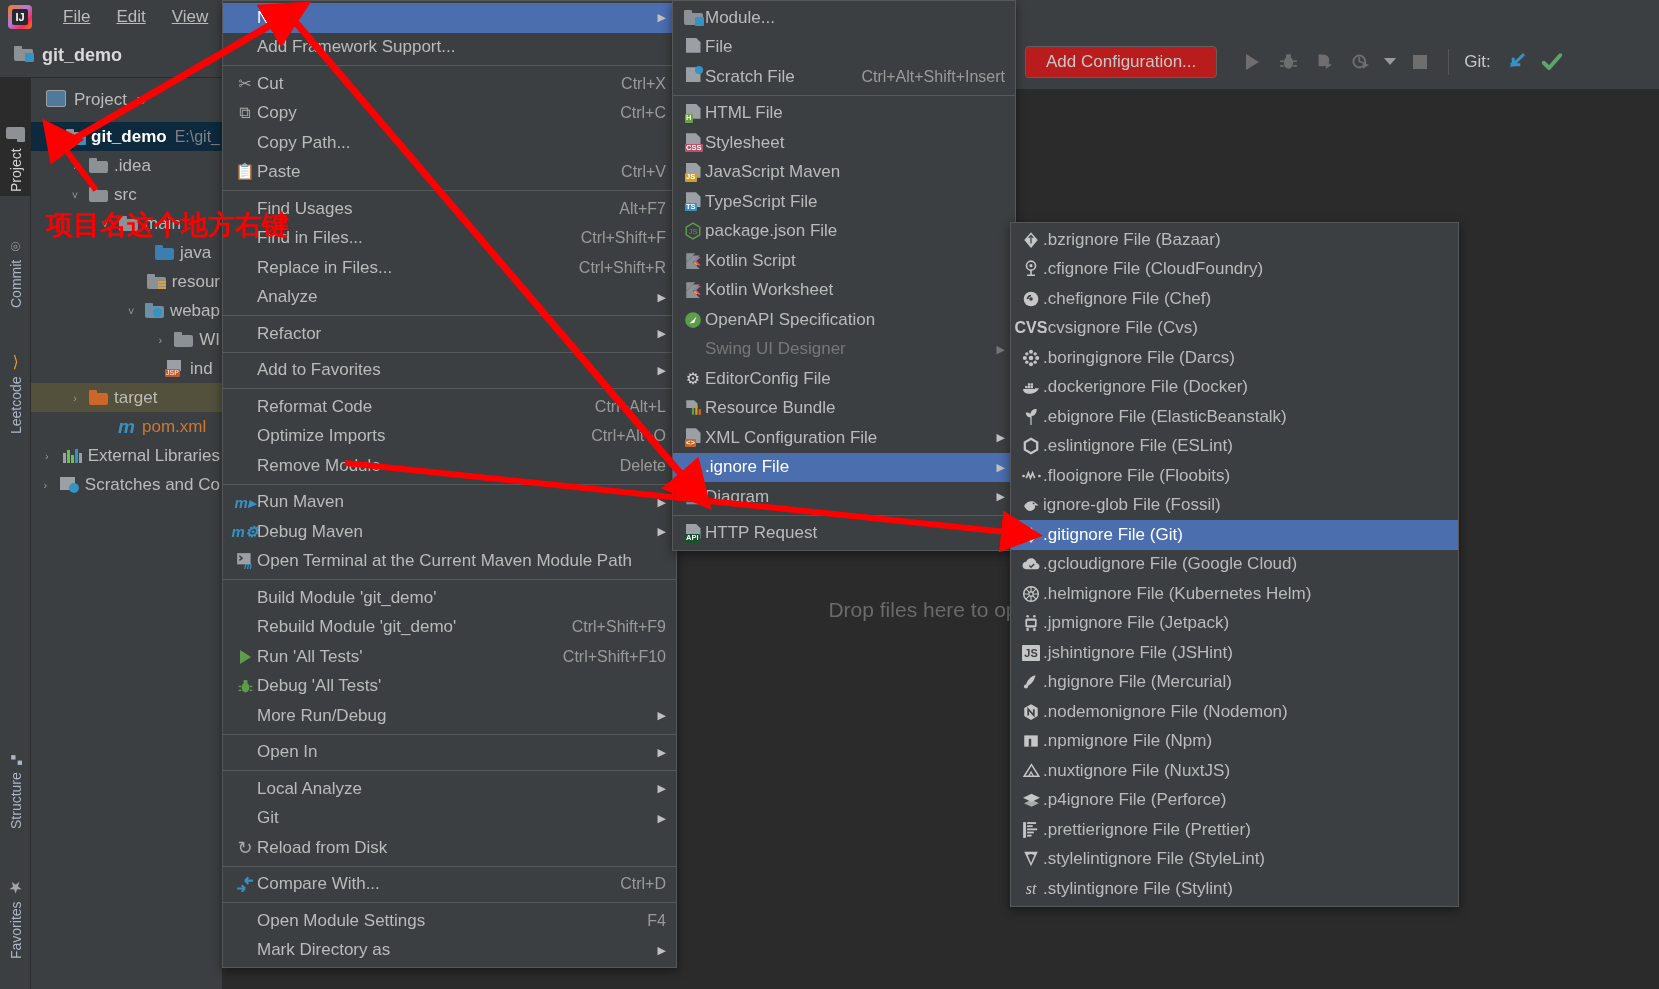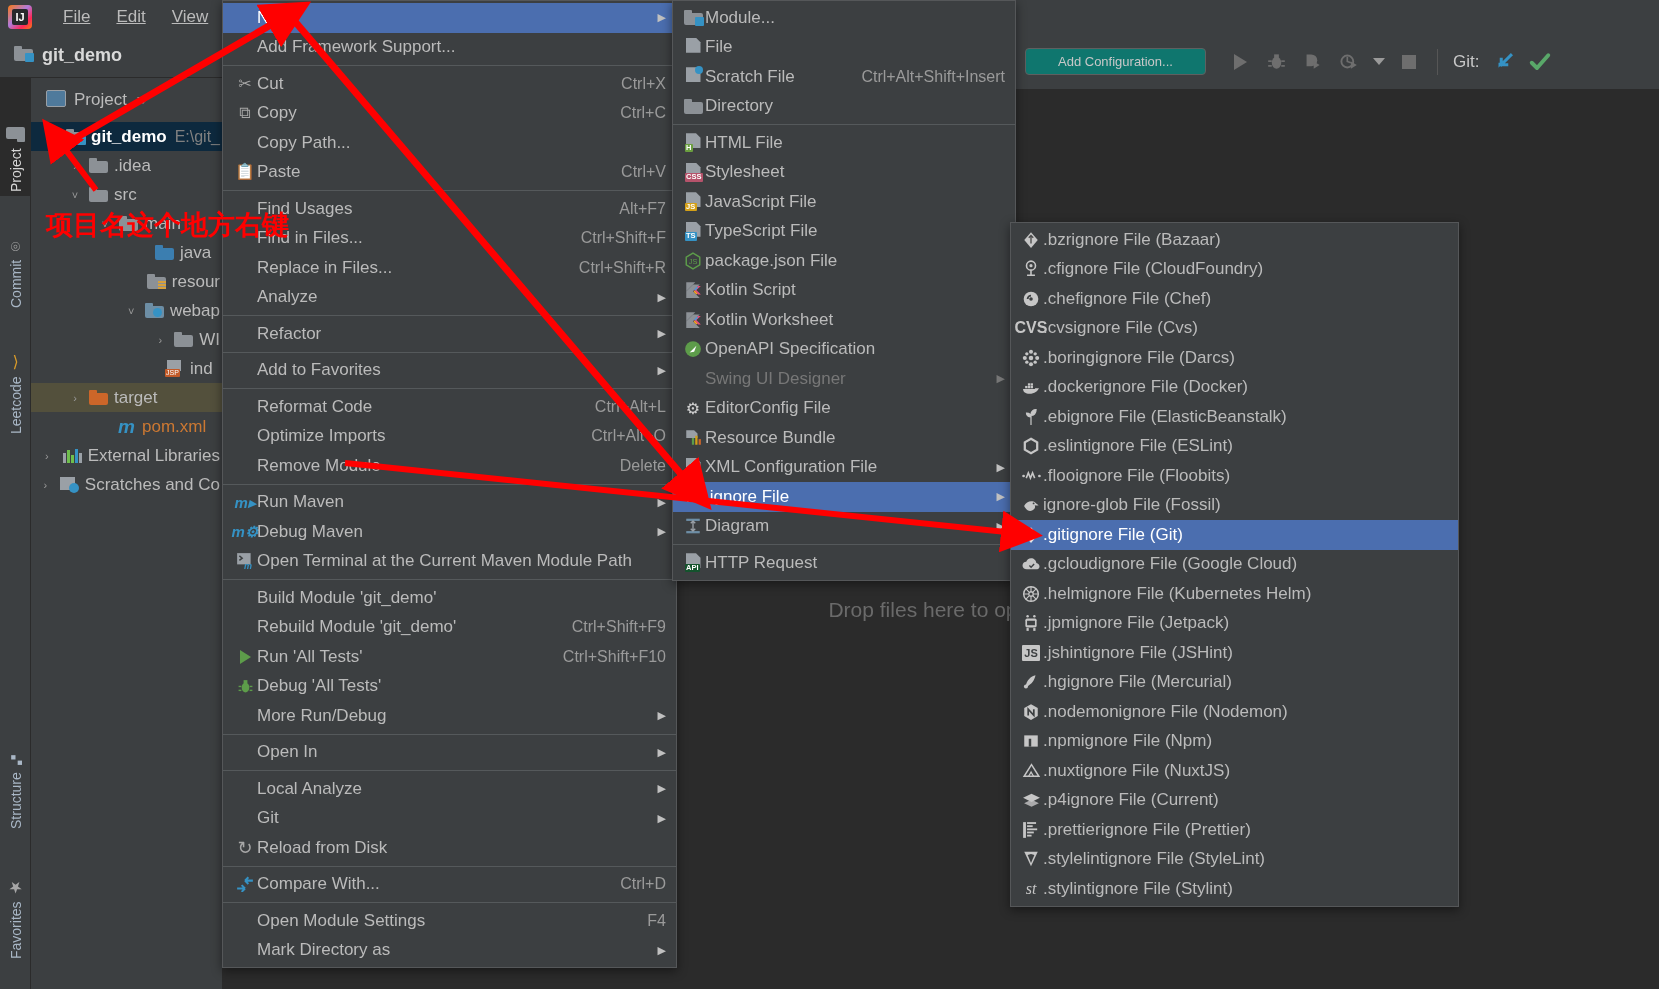--- a/index.html
+++ b/index.html
@@ -42,23 +42,23 @@
   }
   .projbar .ficon { margin-left: 14px; }
   .projbar .ptitle { color: #d9d9d9; font-size: 18px; font-weight: bold; margin-left: 9px; }
 
   
   .runbar {
     position: absolute; left: 1011px; top: 34px; width: 648px; height: 55px;
     background: #3c3f41; display: flex; align-items: center; border-left: 1px solid #2b2b2b;
   }
   .addcfg {
-    margin-left: 13px; color: #c8c8c8; font-size: 13px;
-    border: 1px solid #5e6060; border-radius: 4px; padding: 5px 32px;
-    background: #0f766e; cursor: pointer;
+    margin-left: 13px; color: #c8c8c8; font-size: 17px;
+    border: 1px solid #5e6060; border-radius: 4px; padding: 5px 20px;
+    background: #b91c1c; cursor: pointer;
   }
   .tb-ico { width: 34px; height: 34px; display: flex; align-items: center; justify-content: center; margin-left: 2px; }
   .sep-v { width: 1px; height: 26px; background: #565656; margin: 0 11px; }
   .git-lbl { color: #c8c8c8; font-size: 17px; margin-left: 4px; margin-right: 6px; text-align: center; }
 
   
   .toolstrip {
     position: absolute; left: 0; top: 78px; width: 31px; height: 911px;
     background: #3c3f41; border-right: 1px solid #2b2b2b;
   }
@@ -642,29 +642,20 @@
     <div class="mi">
       <span class="ic">
           <span class="ico-page">
             <span class="sheet"></span>
             <span style="position:absolute;right:-1px;top:-1px;width:8px;height:8px;border-radius:50%;background:#3592c4;"></span>
           </span>
         </span>
       <span class="tx">Scratch File</span>
       <span class="sc" style="margin-left:14px">Ctrl+Alt+Shift+Insert</span>
     </div>
-    <div class="mi">
-      <span class="ic">
-          <span class="fold" style="display:inline-block">
-            <i></i>
-            <b></b>
-          </span>
-        </span>
-      <span class="tx">Directory</span>
-    </div>
     <div class="msep"></div>
     <div class="mi">
       <span class="ic">
           <span class="ico-page">
             <span class="sheet"></span>
             <span class="badge" style="background:#6a9e3f">H</span>
           </span>
         </span>
       <span class="tx">HTML File</span>
     </div>
@@ -677,21 +668,21 @@
         </span>
       <span class="tx">Stylesheet</span>
     </div>
     <div class="mi">
       <span class="ic">
           <span class="ico-page">
             <span class="sheet"></span>
             <span class="badge" style="background:#d4a017">JS</span>
           </span>
         </span>
-      <span class="tx">JavaScript File</span>
+      <span class="tx">JavaScript Maven</span>
     </div>
     <div class="mi">
       <span class="ic">
           <span class="ico-page">
             <span class="sheet"></span>
             <span class="badge" style="background:#3592c4">TS</span>
           </span>
         </span>
       <span class="tx">TypeScript File</span>
     </div>
@@ -993,21 +984,21 @@
     </div>
     <div class="mi">
       <span class="ic">
           <svg width="19" height="17" viewBox="0 0 18 15">
             <g fill="#c6c6c6">
               <path d="M9 1L17 5 9 9 1 5z"></path>
               <path d="M9 6.5L16 10l-7 3.5L2 10z" opacity=".8"></path>
             </g>
           </svg>
         </span>
-      <span class="tx">.p4ignore File (Current)</span>
+      <span class="tx">.p4ignore File (Perforce)</span>
     </div>
     <div class="mi">
       <span class="ic">
           <svg width="18" height="18" viewBox="0 0 16 16">
             <g fill="#c6c6c6">
               <rect x="1" y="1" width="2.5" height="14"></rect>
               <rect x="4.5" y="1" width="8" height="1.6"></rect>
               <rect x="4.5" y="3.8" width="5" height="1.6"></rect>
               <rect x="4.5" y="6.6" width="9" height="1.6"></rect>
               <rect x="4.5" y="9.4" width="6" height="1.6"></rect>

